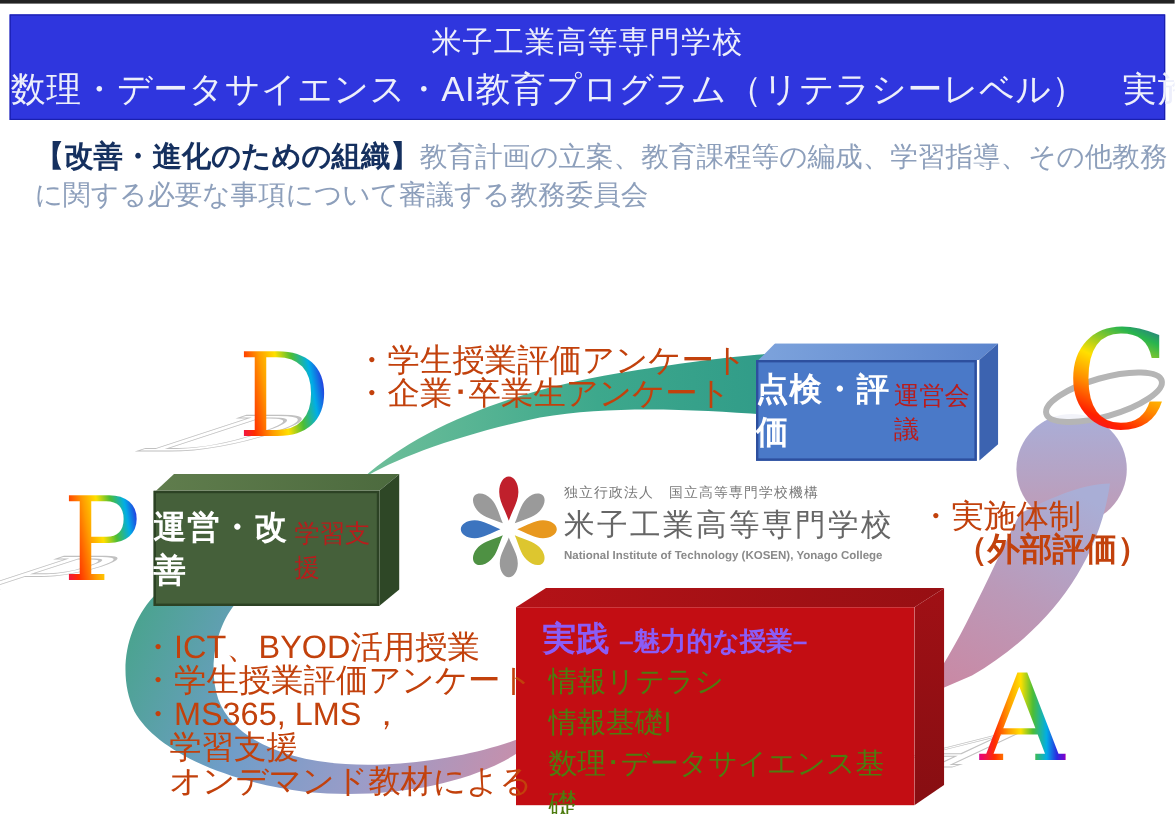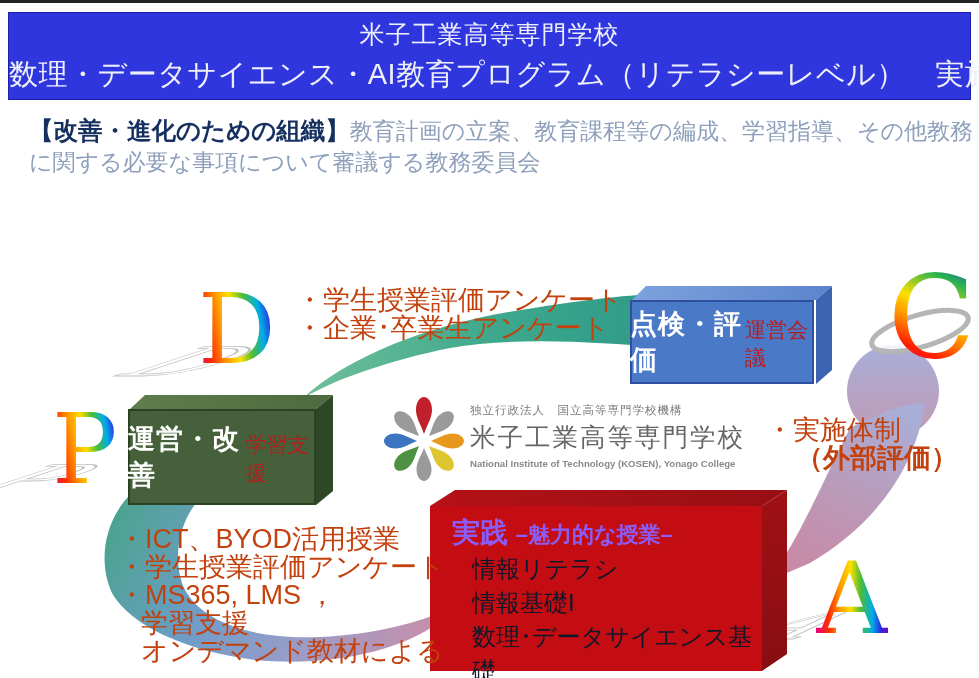--- a/index.html
+++ b/index.html
@@ -64,21 +64,21 @@
   .box-improve .bright{clip-path:polygon(188px 14px,205px 0px,205px 96px,188px 110px);background:#2e4726;}
   .box-improve .boxtxt{left:0;top:14px;width:188px;height:96px;}
   
   .box-practice{left:430px;top:487px;width:357px;height:182px;}
   .box-practice .face{left:0;top:16px;width:332px;height:165px;background:#c30d13;position:absolute;}
   .box-practice .btop{clip-path:polygon(0px 16px,25px 0px,357px 0px,332px 16px);background:linear-gradient(to right,#b41217,#970f13);}
   .box-practice .bright{clip-path:polygon(332px 16px,357px 0px,357px 164px,332px 181px);background:linear-gradient(to bottom,#a01015,#870e12);}
   .pr-txt{position:absolute;left:22px;top:24px;width:300px;}
   .pr-title{color:#8b5cf6;font-weight:bold;font-size:28px;white-space:nowrap;}
   .pr-title .pr-sub{font-size:22px;}
-  .pr-item{color:#0f172a;font-size:24px;line-height:34px;margin-left:20px;}
+  .pr-item{color:#4d7c0f;font-size:24px;line-height:34px;margin-left:5px;}
   
   .logo{position:absolute;left:378px;top:392px;width:330px;height:90px;z-index:4;}
   .logo-txt{position:absolute;left:92px;top:8px;white-space:nowrap;}
   .lg-org{font-size:11.5px;color:#7a7a7a;letter-spacing:1px;}
   .lg-name{font-size:25.5px;color:#666666;letter-spacing:2px;margin-top:2px;}
   .lg-en{font-size:9.6px;color:#8a8a8a;margin-top:3px;font-weight:bold;}
   
   .note{position:absolute;z-index:6;color:#c2410c;font-size:27px;line-height:28px;}
   .note-surveys{left:296px;top:283px;}
   .note-external{left:766px;top:413px;}

